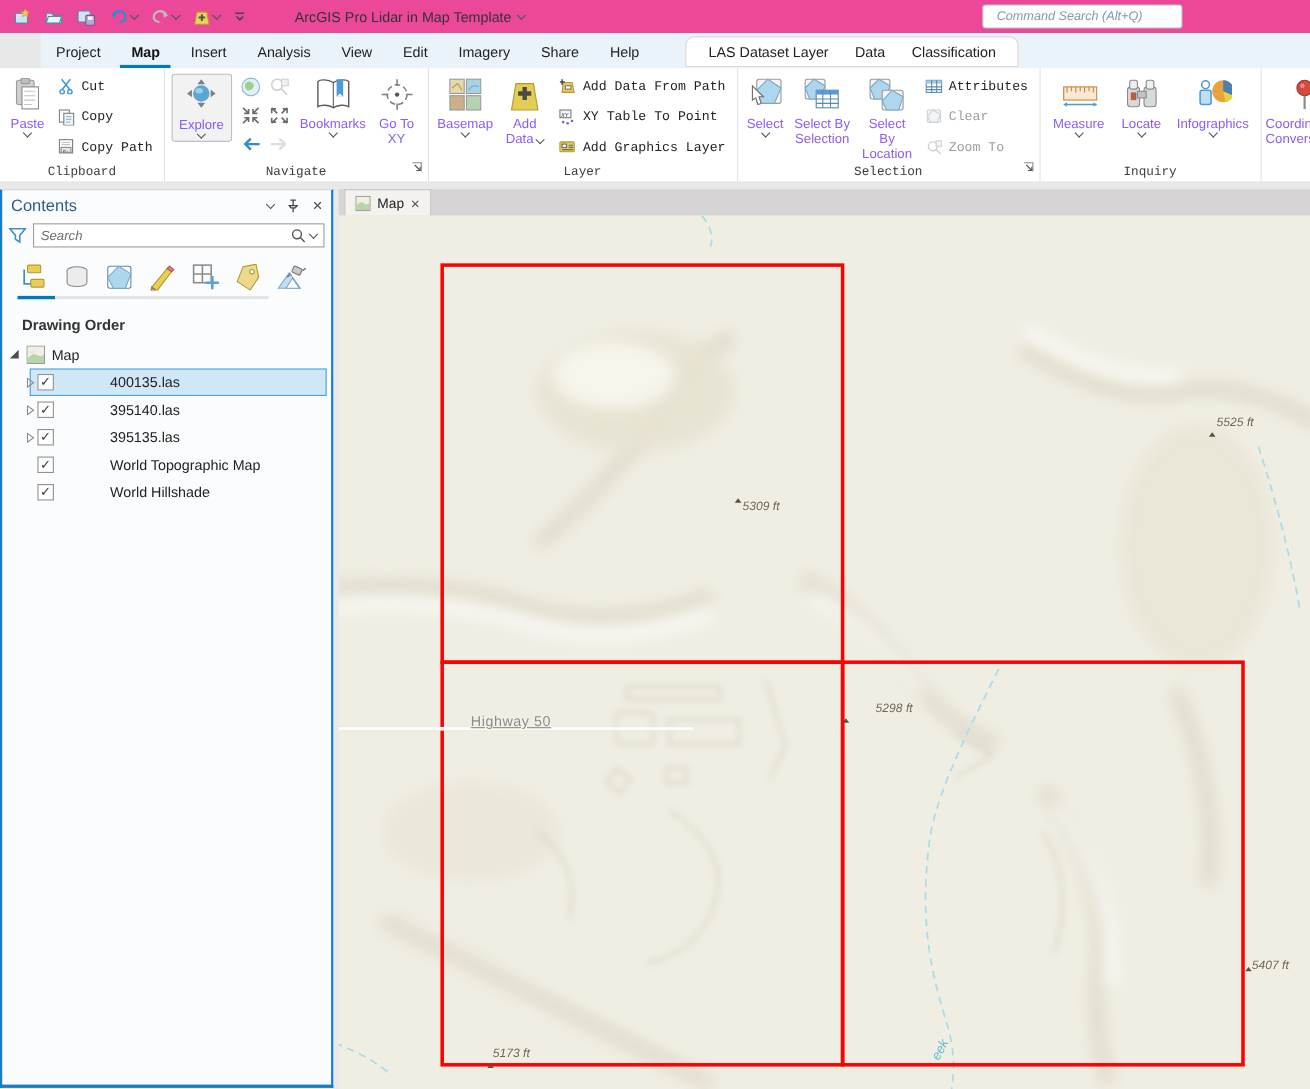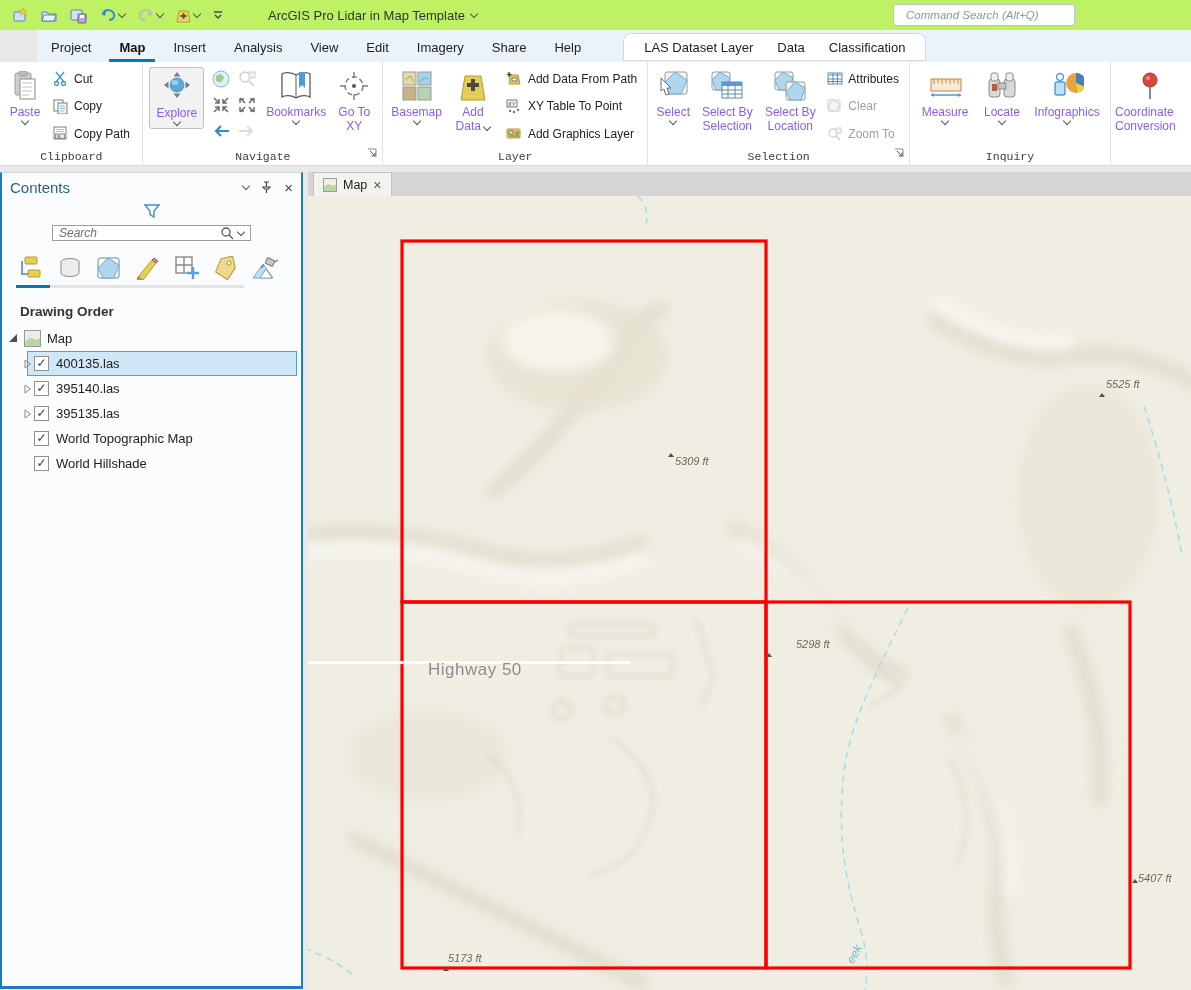--- a/index.html
+++ b/index.html
@@ -2,21 +2,21 @@
 <html><head>
 <meta charset="utf-8">
 <style>
   * { margin:0; padding:0; box-sizing:border-box; }
   html,body { width:1191px; height:990px; overflow:hidden;
     font-family:"Liberation Sans", sans-serif; background:#e8e8e8; }
   .app { position:relative; width:1191px; height:990px; background:#e8e8e8; }
 
   
   .titlebar { position:absolute; left:0; top:0; width:1191px; height:30px;
-    background:#bef264; display:flex; align-items:center; }
+    background:#ec4899; display:flex; align-items:center; }
   .qat { display:flex; align-items:center; gap:4px; padding-left:8px; }
   .qat .qbtn { display:flex; align-items:center; gap:2px; padding:2px 4px; border-radius:3px; }
   .win-title { margin-left:40px; font-size:13px; color:#333; display:flex; align-items:center; gap:6px; }
   .cmd-search { position:absolute; left:893px; top:4px; width:182px; height:22px;
     border:1px solid #b9c4cc; border-radius:3px; background:#fdfefe;
     display:flex; align-items:center; padding:0 6px; gap:5px; }
   .cmd-search input { flex:1; border:none; outline:none; background:transparent;
     font-size:11.5px; font-style:italic; color:#8a98a3; font-family:"Liberation Sans",sans-serif; }
   .cmd-search input::placeholder { color:#8a98a3; font-style:italic; }
 
@@ -33,21 +33,21 @@
   .ribbon { position:absolute; left:0; top:62px; width:1191px; height:104px;
     background:#fff; border-bottom:1px solid #d9dde1; display:flex; overflow:hidden; }
   .rgroup { position:relative; height:100%; border-right:1px solid #e3e3e3; padding:4px 4px 18px; }
   .rgroup-label { position:absolute; left:0; right:0; bottom:2px; text-align:center;
     font-size:11.5px; color:#3c3c3c;font-family:Liberation Mono, monospace; }
   .launcher { position:absolute; right:5px; bottom:3px; }
   .rgroup-content { display:flex; align-items:flex-start; height:82px; }
   .rbtn-lg { display:flex; flex-direction:column; align-items:center; justify-content:flex-start;
     padding:3px 4px; border-radius:3px; text-align:center; }
   .rbtn-lg .lbl { font-size:12px; color:#8b5cf6; line-height:1.15; margin-top:3px; }
-  .rcol-sm { display:flex; flex-direction:column; justify-content:space-between; height:80px; padding:2px 2px; }
+  .rcol-sm { display:flex; flex-direction:column; justify-content:space-between; height:80px; padding:2px 2px;font-family:Liberation Mono, monospace; }
   .rbtn-sm { display:flex; align-items:center; gap:5px; font-size:12px; color:#222;
     padding:2px 4px; border-radius:3px; white-space:nowrap; }
   .rbtn-sm.disabled { color:#9f9f9f; }
   .rbtn-sm.disabled svg { opacity:.45; }
   .explore-box { border:1px solid #bfbfbf; background:#f2f2f2; border-radius:3px;
     padding:2px 6px 3px; margin:1px 2px; }
   .chev { display:inline-block; width:6px; height:6px; border-right:1.4px solid #555;
     border-bottom:1.4px solid #555; transform:rotate(45deg); margin-top:-2px; }
   .icon32 { width:34px; height:34px; display:flex; align-items:center; justify-content:center; }
   .icon16 { width:17px; height:17px; display:flex; align-items:center; justify-content:center; flex:none; }
@@ -57,58 +57,58 @@
   
   .mainbg { position:absolute; left:0; top:166px; width:1191px; height:824px; background:#e9e9e9; }
 
   
   .contents-pane { position:absolute; left:0; top:172px; width:303px; height:817px;
     background:#fbfcfd; border-left:2px solid #1a7dc0; border-right:2px solid #1a7dc0;
     border-bottom:3px solid #1a7dc0; border-top:1px solid #cfd4d8; }
   .cp-header { display:flex; align-items:center; height:28px; padding:0 8px; }
   .cp-title { font-size:15px; color:#2d5f8a; flex:1; }
   .cp-hicons { display:flex; align-items:center; gap:12px; color:#444; }
-  .cp-search-row { display:flex; align-items:center; padding:2px 6px 4px; gap:6px;flex-direction:column; }
+  .cp-search-row { display:flex; align-items:center; padding:2px 6px 4px; gap:6px; }
   .cp-search { flex:1; height:22px; border:1px solid #9d9d9d; background:#fff;
     display:flex; align-items:center; padding:0 6px; gap:4px; }
   .cp-search input { flex:1; border:none; outline:none; font-size:12px; font-style:italic;
     color:#555; font-family:"Liberation Sans",sans-serif; }
   .cp-search input::placeholder { color:#6e6e6e; font-style:italic; }
   .cp-tabs { display:flex; align-items:flex-end; gap:9px; padding:8px 0 0 14px; height:40px; }
   .cp-tab { width:30px; height:30px; display:flex; align-items:center; justify-content:center;
     padding-bottom:4px; }
   .cp-tabline { margin:0 14px 0 14px; height:3px; position:relative; background:#e4e4e4; width:228px; }
   .cp-tabline .active-ind { position:absolute; left:0; top:0; width:34px; height:3px; background:#0079c1; }
   .cp-heading { font-size:13.5px; font-weight:bold; color:#333; padding:16px 0 6px 18px; }
   .tree { font-size:13px; color:#222; }
   .trow { display:flex; align-items:center; height:25px; position:relative; }
   .trow .exp { width:12px; margin-left:20px; display:flex; justify-content:center; }
   .trow .cb { width:15px; height:15px; border:1px solid #919191; background:#fff; font-size:12px;
     line-height:13px; text-align:center; color:#3c3c3c; margin-right:7px; flex:none; }
-  .trow .lname { white-space:nowrap; }
+  .trow .lname { white-space:nowrap;margin-left:44px; }
   .trow.selected .selbg { position:absolute; left:25px; right:4px; top:0; bottom:0;
     background:#d0e7f8; border:1px solid #49a3e0; }
   .trow > * { position:relative; }
   .maprow { display:flex; align-items:center; height:26px; padding-left:6px; gap:6px; }
   .maprow .mlabel { font-size:13px; color:#222; }
 
   
   .mapview { position:absolute; left:308px; top:172px; width:883px; height:818px; }
   .maptabbar { height:24px; background:#d6d4d4; display:flex; align-items:flex-end; }
   .maptab { height:24px; background:#f3f2ef; display:flex; align-items:center; gap:6px;
     padding:0 9px; margin-left:5px; font-size:12.5px; color:#222; border:1px solid #c2c2c2; border-bottom:none; }
   .mapcanvas { position:relative; width:883px; height:794px; background:#f0eee3; overflow:hidden; }
   .elev { position:absolute; font-size:11px; font-style:italic; color:#6f6553;
     text-shadow:0 0 2px #f4f2e8, 0 0 2px #f4f2e8; white-space:nowrap; }
   .tri-mark { position:absolute; width:0; height:0; border-left:3px solid transparent;
     border-right:3px solid transparent; border-bottom:4.5px solid #575043; }
   .road { position:absolute; left:0; top:465px; width:322px; height:2.5px; background:#fdfdfb;
     box-shadow:0 0 1px #d8d4c6; }
-  .road-label { position:absolute; left:120px; top:464px; font-size:17px; color:#8c8c8c;
-    letter-spacing:.5px; text-shadow:0 0 3px #f4f2e8,0 0 3px #f4f2e8; background:transparent; }
+  .road-label { position:absolute; left:120px; top:452px; font-size:13px; color:#8c8c8c;
+    letter-spacing:.5px; text-shadow:0 0 3px #f4f2e8,0 0 3px #f4f2e8; background:transparent;text-decoration:underline; }
   .creek-label { position:absolute; left:548px; top:756px; font-size:12px; font-style:italic;
     color:#64bdd6; transform:rotate(-62deg); transform-origin:left bottom; }
 </style>
 </head>
 <body>
 
 <div class="app">
 
   <div class="titlebar">
     <div class="qat">

